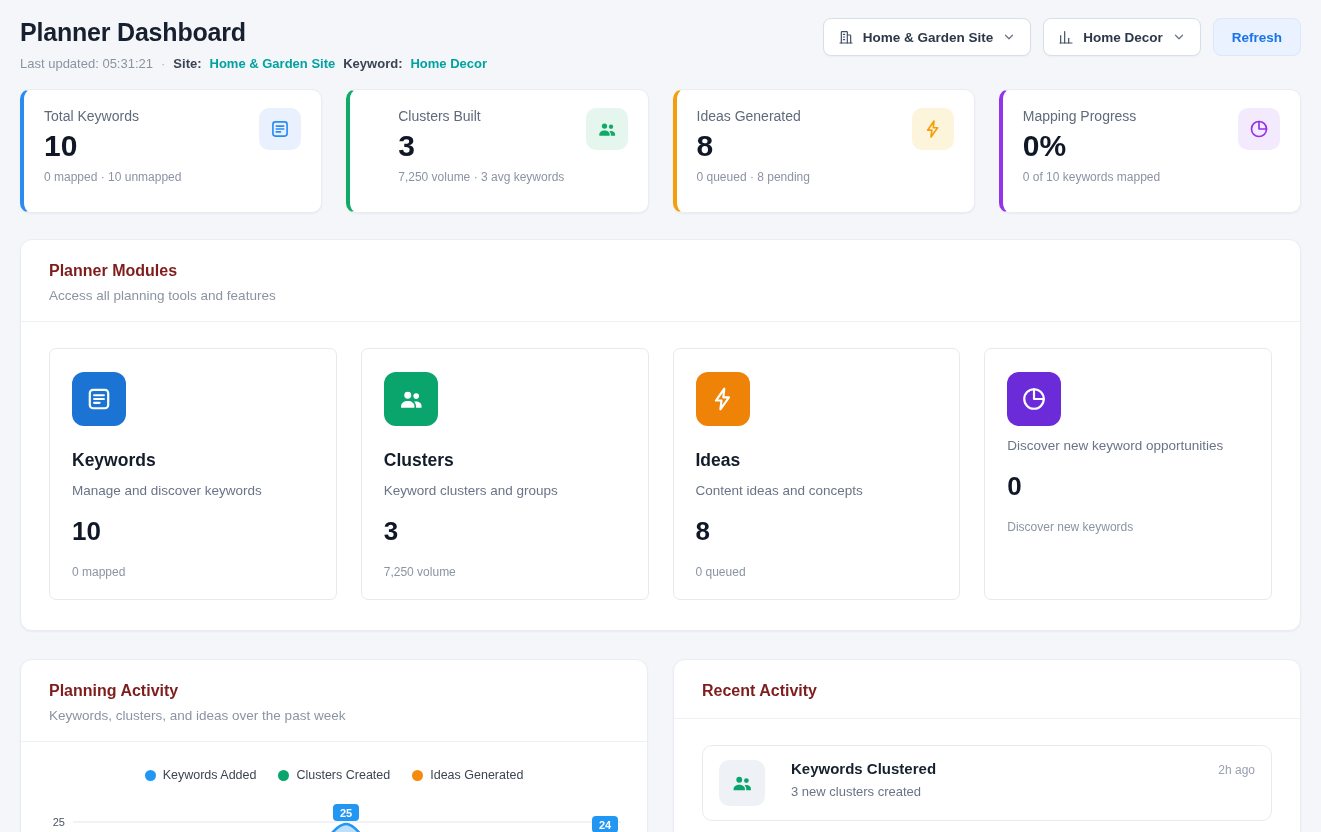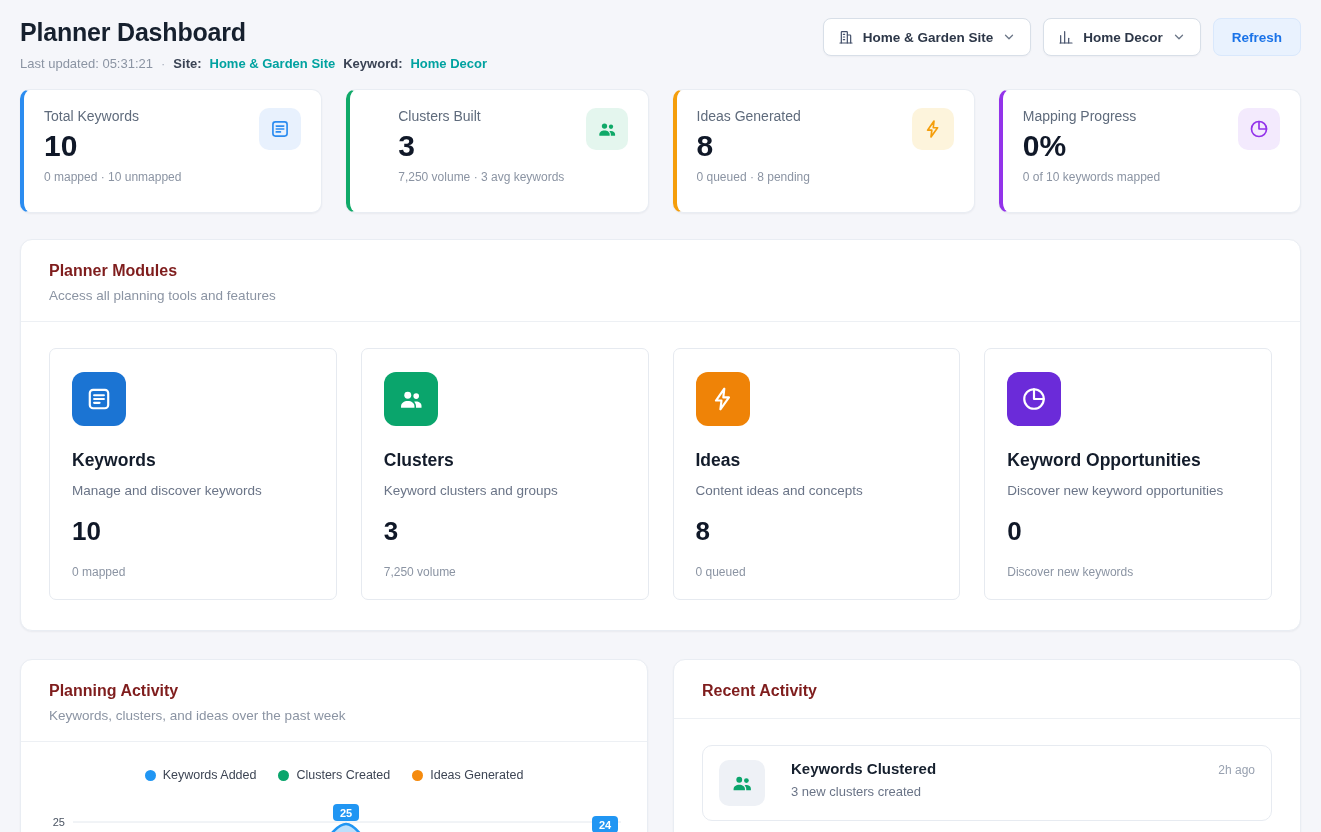--- a/index.html
+++ b/index.html
@@ -247,21 +247,20 @@
         <div class="module-sub">0 queued</div>
       </div>
 
       <div class="module-card">
         <div class="module-icon" style="background: rgb(107, 43, 217);">
           <svg viewBox="0 0 24 24" fill="none" stroke="currentColor" stroke-width="2" stroke-linecap="round" stroke-linejoin="round">
               <path d="M21 12A9 9 0 1 1 12 3"></path>
               <path d="M12 3a9 9 0 0 1 9 9h-9z"></path>
             </svg>
         </div>
-        <div class="module-title">Keyword Opportunities</div>
         <div class="module-desc">Discover new keyword opportunities</div>
         <div class="module-value">0</div>
         <div class="module-sub">Discover new keywords</div>
       </div>
     </div>
   </section>
 
   <div class="bottom">
 
     <section class="card">

